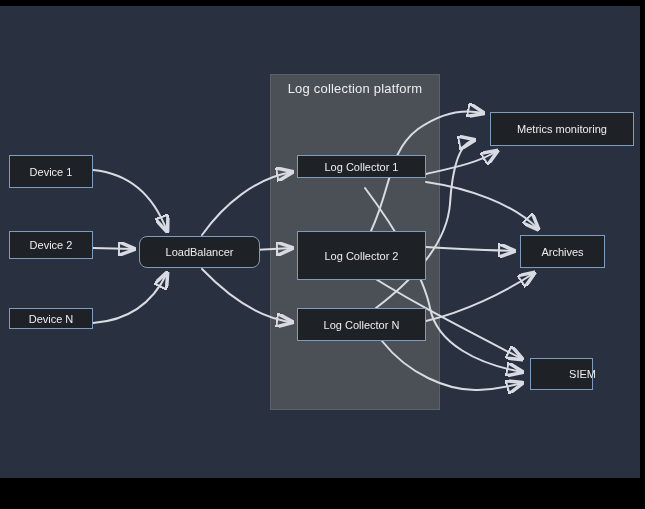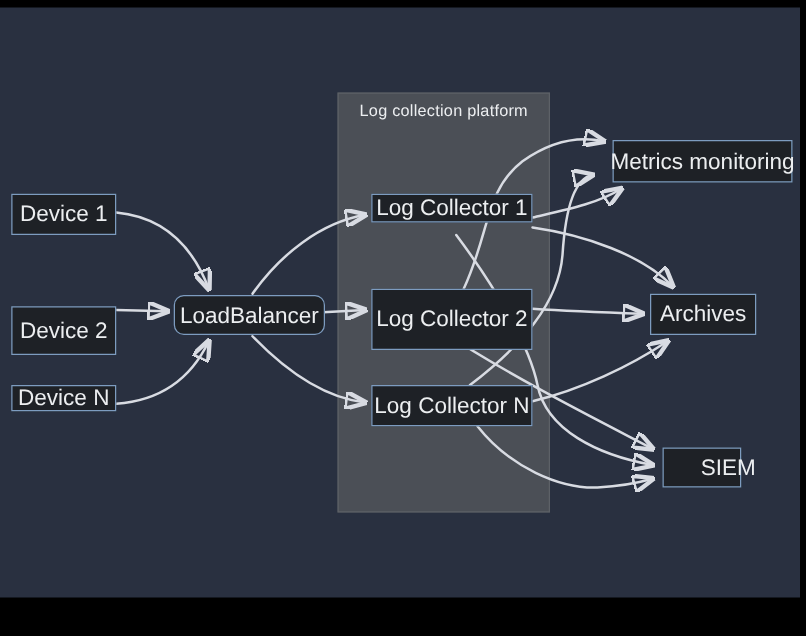--- a/index.html
+++ b/index.html
@@ -29,27 +29,27 @@
     fill:none;
     stroke:var(--arrow,#d8dbe2);
     stroke-width:2;
     stroke-linecap:round;
   }
   .node{
     position:absolute;box-sizing:border-box;
     background:var(--box_fill,#1e2126);
     border:1px solid var(--box_border,#7d9cc0);
     color:var(--text,#eceef0);
-    font-size:18px;
+    font-size:11px;
     display:flex;align-items:center;justify-content:center;
     white-space:nowrap;
   }
   .node.rounded{border-radius:8px;}
   #n-device1{left:9px;top:155px;width:84px;height:33px;}
-  #n-device2{left:9px;top:245px;width:84px;height:39px;}
+  #n-device2{left:9px;top:231px;width:84px;height:28px;}
   #n-deviceN{left:9px;top:308px;width:84px;height:21px;align-items:center;}
   #n-loadbalancer{left:139px;top:236px;width:121px;height:32px;}
   #n-collector1{left:297px;top:155px;width:129px;height:23px;}
   #n-collector2{left:297px;top:231px;width:129px;height:49px;}
   #n-collectorN{left:297px;top:308px;width:129px;height:33px;}
   #n-metrics{left:490px;top:112px;width:144px;height:34px;}
   #n-archives{left:520px;top:235px;width:85px;height:33px;text-align:right;}
   #n-siem{left:530px;top:358px;width:63px;height:32px;padding-left:42px;}
 </style>
 </head>

